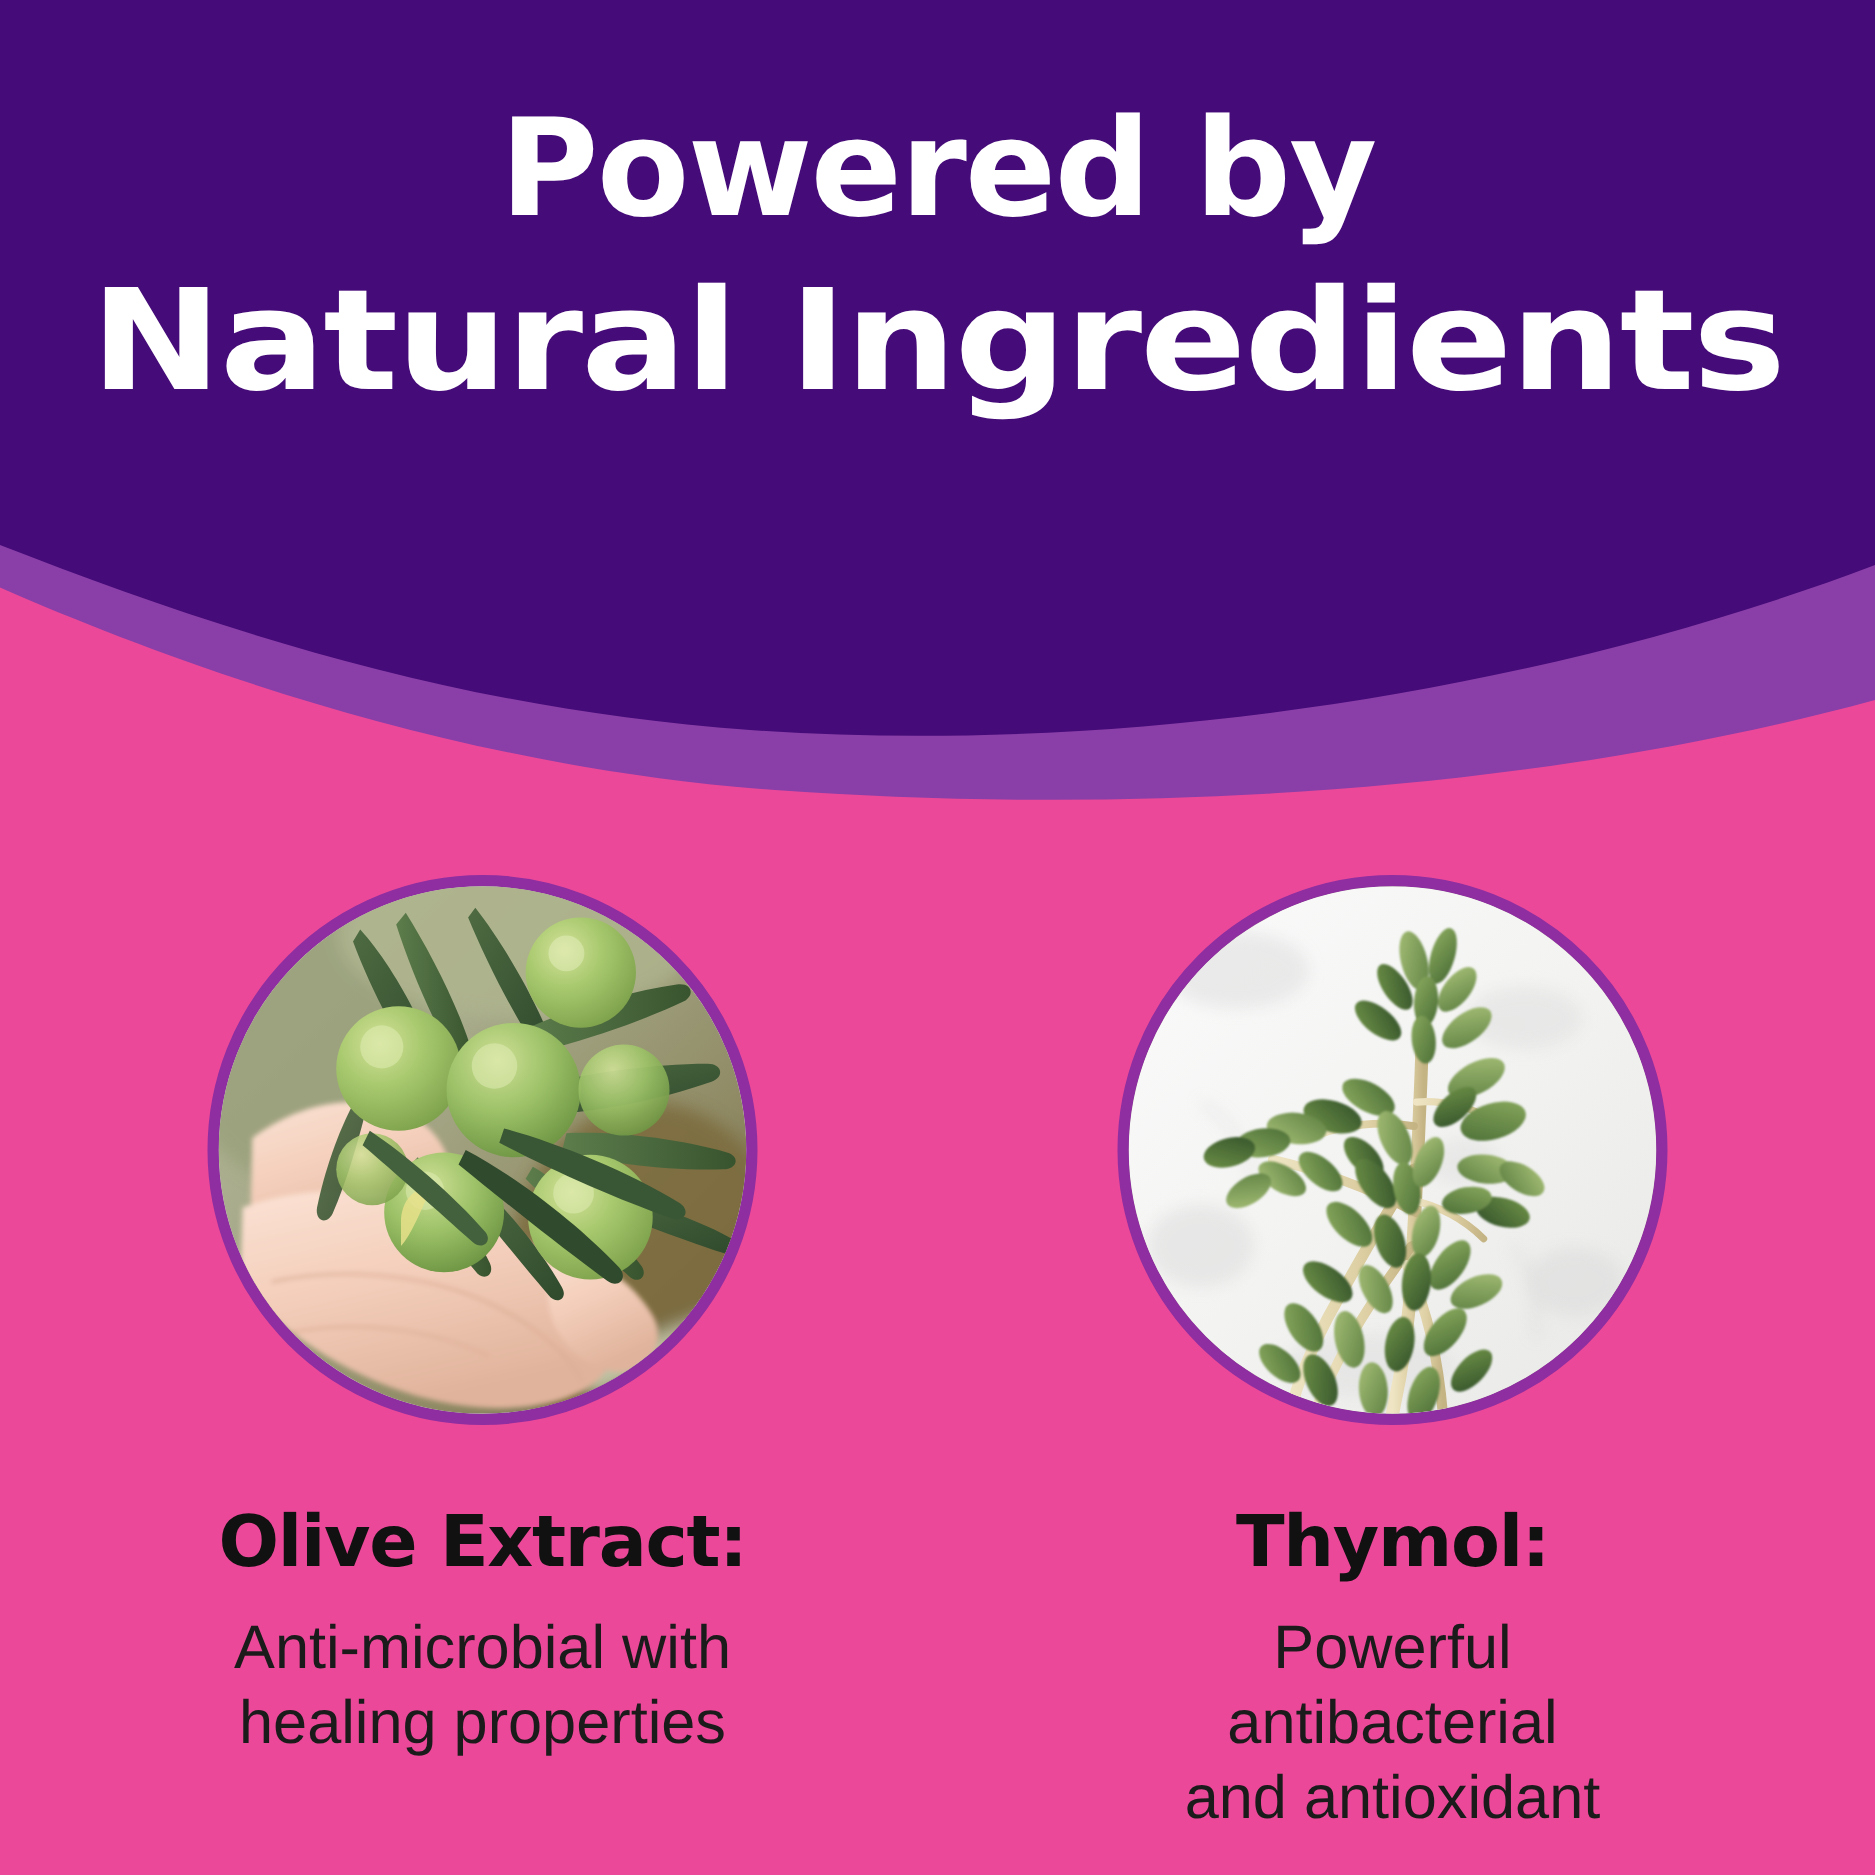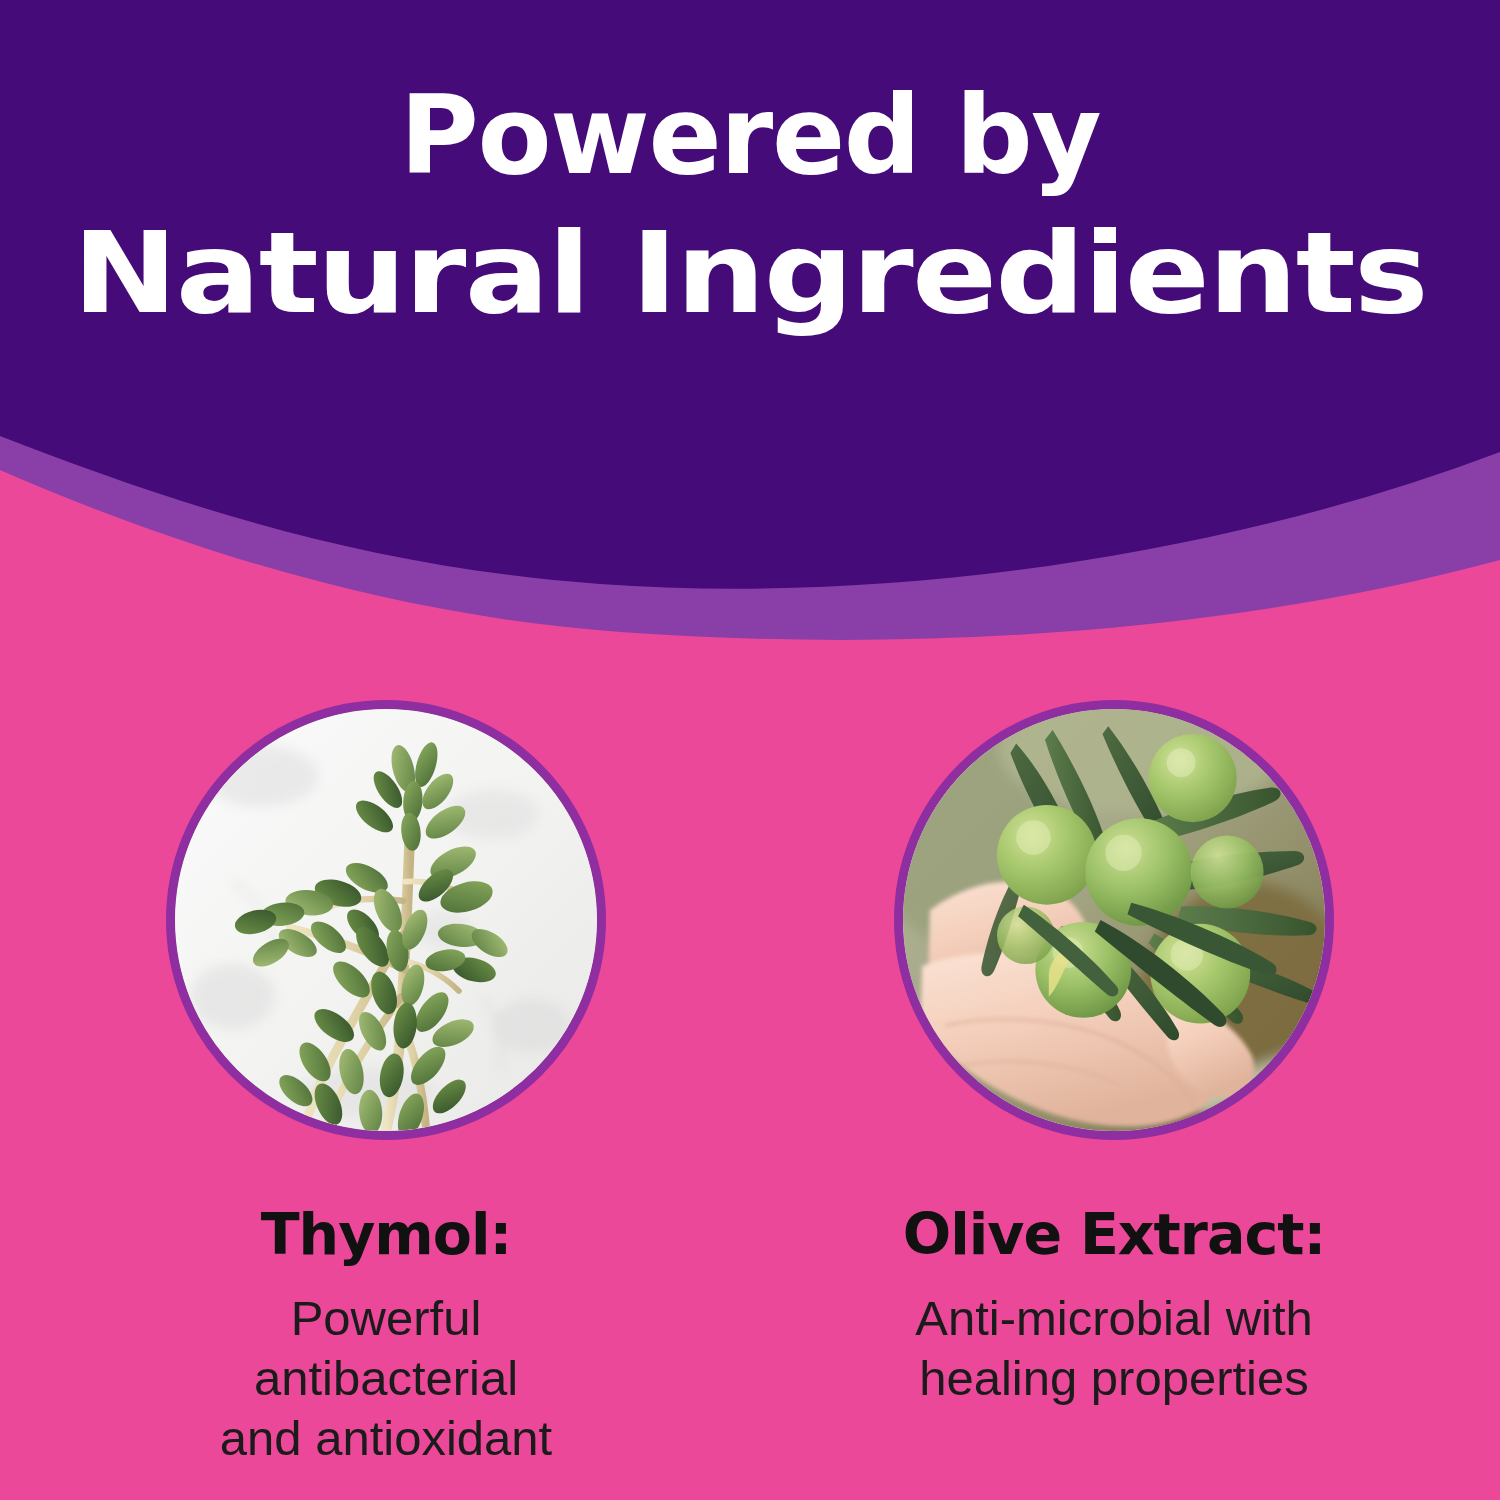--- a/index.html
+++ b/index.html
@@ -141,141 +141,20 @@
       <path fill="#450b78" d="M0,0 L1500,0 L1500,452 C1215,560 880,604 600,584 C360,567 165,500 0,436 Z"></path>
     </svg>
 
     <div class="header-title">
       <div class="title-line title-line-1">Powered by</div>
       <div class="title-line title-line-2">Natural Ingredients</div>
     </div>
   </div>
 
   <div class="cards">
-
-    <div class="card">
-      <div class="photo-ring">
-        <div class="photo-inner">
-          <svg viewBox="0 0 440 440" preserveAspectRatio="xMidYMid slice">
-            <defs>
-              <linearGradient id="marble" x1="0" y1="0" x2="1" y2="1">
-                <stop offset="0%" stop-color="#fbfbfb"></stop>
-                <stop offset="50%" stop-color="#f3f3f2"></stop>
-                <stop offset="100%" stop-color="#e8e8e7"></stop>
-              </linearGradient>
-              <linearGradient id="stem" x1="0" y1="0" x2="1" y2="0">
-                <stop offset="0%" stop-color="#efe5c4"></stop>
-                <stop offset="55%" stop-color="#ded0a4"></stop>
-                <stop offset="100%" stop-color="#c4b383"></stop>
-              </linearGradient>
-              <linearGradient id="lf1" x1="0" y1="0" x2="1" y2="1">
-                <stop offset="0%" stop-color="#8bab5e"></stop>
-                <stop offset="100%" stop-color="#4a6d36"></stop>
-              </linearGradient>
-              <linearGradient id="lf2" x1="0" y1="0" x2="1" y2="1">
-                <stop offset="0%" stop-color="#a7c077"></stop>
-                <stop offset="100%" stop-color="#5d8042"></stop>
-              </linearGradient>
-              <linearGradient id="lf3" x1="0" y1="0" x2="1" y2="1">
-                <stop offset="0%" stop-color="#6f9248"></stop>
-                <stop offset="100%" stop-color="#33522a"></stop>
-              </linearGradient>
-              <filter id="mblur">
-                  <feGaussianBlur stdDeviation="6"></feGaussianBlur>
-                </filter>
-              <filter id="lsoft">
-                  <feGaussianBlur stdDeviation="0.7"></feGaussianBlur>
-                </filter>
-            </defs>
-
-            <rect width="440" height="440" fill="url(#marble)"></rect>
-            <g filter="url(#mblur)" opacity="0.5">
-              <ellipse cx="90" cy="70" rx="60" ry="32" fill="#dcdcdc"></ellipse>
-              <ellipse cx="330" cy="110" rx="48" ry="26" fill="#dedede"></ellipse>
-              <ellipse cx="60" cy="300" rx="44" ry="34" fill="#dadada"></ellipse>
-              <ellipse cx="372" cy="330" rx="40" ry="28" fill="#d9d9d9"></ellipse>
-              <ellipse cx="200" cy="400" rx="70" ry="26" fill="#dedede"></ellipse>
-              <ellipse cx="280" cy="230" rx="30" ry="20" fill="#e0e0e0"></ellipse>
-              <path d="M320,300 C336,320 342,348 340,376" stroke="#cfcfcf" stroke-width="4" fill="none"></path>
-              <path d="M60,180 C86,196 100,220 104,248" stroke="#d2d2d2" stroke-width="3.5" fill="none"></path>
-            </g>
-
-            <g>
-              <path d="M246,96 C244,160 240,250 236,320 C234,366 228,404 220,440" stroke="url(#stem)" stroke-width="11" fill="none" stroke-linecap="round"></path>
-              <path d="M238,236 C214,274 188,320 166,360 C150,390 140,418 134,440" stroke="url(#stem)" stroke-width="9.5" fill="none" stroke-linecap="round"></path>
-              <path d="M236,300 C214,330 190,364 174,398 C164,418 158,430 154,440" stroke="url(#stem)" stroke-width="8" fill="none" stroke-linecap="round"></path>
-              <path d="M232,316 C248,350 258,392 262,440" stroke="url(#stem)" stroke-width="8.5" fill="none" stroke-linecap="round"></path>
-              <path d="M240,272 C204,254 164,238 120,228" stroke="url(#stem)" stroke-width="8" fill="none" stroke-linecap="round"></path>
-              <path d="M238,200 C210,196 180,198 156,208" stroke="url(#stem)" stroke-width="6.5" fill="none" stroke-linecap="round"></path>
-              <path d="M240,180 C262,178 286,184 304,196" stroke="url(#stem)" stroke-width="6" fill="none" stroke-linecap="round"></path>
-              <path d="M236,262 C258,266 280,278 296,294" stroke="url(#stem)" stroke-width="6" fill="none" stroke-linecap="round"></path>
-            </g>
-
-            <g filter="url(#lsoft)">
-
-              <ellipse cx="238" cy="62" rx="11" ry="25" fill="url(#lf2)" transform="rotate(-14 238 62)"></ellipse>
-              <ellipse cx="262" cy="58" rx="10" ry="24" fill="url(#lf1)" transform="rotate(16 262 58)"></ellipse>
-              <ellipse cx="222" cy="84" rx="10" ry="22" fill="url(#lf3)" transform="rotate(-34 222 84)"></ellipse>
-              <ellipse cx="274" cy="86" rx="11" ry="22" fill="url(#lf2)" transform="rotate(38 274 86)"></ellipse>
-              <ellipse cx="248" cy="96" rx="10" ry="21" fill="url(#lf1)" transform="rotate(4 248 96)"></ellipse>
-              <ellipse cx="208" cy="112" rx="11" ry="23" fill="url(#lf3)" transform="rotate(-52 208 112)"></ellipse>
-              <ellipse cx="282" cy="118" rx="12" ry="24" fill="url(#lf2)" transform="rotate(54 282 118)"></ellipse>
-              <ellipse cx="246" cy="128" rx="10" ry="20" fill="url(#lf1)" transform="rotate(-6 246 128)"></ellipse>
-
-              <ellipse cx="290" cy="160" rx="13" ry="26" fill="url(#lf2)" transform="rotate(62 290 160)"></ellipse>
-              <ellipse cx="304" cy="196" rx="15" ry="28" fill="url(#lf1)" transform="rotate(74 304 196)"></ellipse>
-              <ellipse cx="272" cy="184" rx="11" ry="22" fill="url(#lf3)" transform="rotate(48 272 184)"></ellipse>
-              <ellipse cx="298" cy="236" rx="12" ry="24" fill="url(#lf2)" transform="rotate(96 298 236)"></ellipse>
-              <ellipse cx="312" cy="272" rx="12" ry="23" fill="url(#lf3)" transform="rotate(104 312 272)"></ellipse>
-              <ellipse cx="282" cy="262" rx="11" ry="21" fill="url(#lf1)" transform="rotate(80 282 262)"></ellipse>
-              <ellipse cx="328" cy="244" rx="11" ry="21" fill="url(#lf2)" transform="rotate(122 328 244)"></ellipse>
-
-              <ellipse cx="200" cy="176" rx="12" ry="24" fill="url(#lf1)" transform="rotate(-62 200 176)"></ellipse>
-              <ellipse cx="170" cy="192" rx="13" ry="25" fill="url(#lf3)" transform="rotate(-74 170 192)"></ellipse>
-              <ellipse cx="140" cy="202" rx="13" ry="25" fill="url(#lf2)" transform="rotate(-84 140 202)"></ellipse>
-              <ellipse cx="112" cy="214" rx="12" ry="23" fill="url(#lf1)" transform="rotate(-96 112 214)"></ellipse>
-              <ellipse cx="84" cy="222" rx="12" ry="22" fill="url(#lf3)" transform="rotate(-104 84 222)"></ellipse>
-              <ellipse cx="128" cy="244" rx="11" ry="22" fill="url(#lf2)" transform="rotate(-60 128 244)"></ellipse>
-              <ellipse cx="160" cy="238" rx="11" ry="22" fill="url(#lf1)" transform="rotate(-50 160 238)"></ellipse>
-              <ellipse cx="196" cy="226" rx="11" ry="21" fill="url(#lf3)" transform="rotate(-44 196 226)"></ellipse>
-              <ellipse cx="100" cy="254" rx="11" ry="21" fill="url(#lf2)" transform="rotate(-122 100 254)"></ellipse>
-
-              <ellipse cx="222" cy="210" rx="12" ry="24" fill="url(#lf2)" transform="rotate(-24 222 210)"></ellipse>
-              <ellipse cx="206" cy="248" rx="12" ry="24" fill="url(#lf3)" transform="rotate(-36 206 248)"></ellipse>
-              <ellipse cx="232" cy="252" rx="11" ry="22" fill="url(#lf1)" transform="rotate(-10 232 252)"></ellipse>
-              <ellipse cx="250" cy="230" rx="11" ry="22" fill="url(#lf2)" transform="rotate(22 250 230)"></ellipse>
-              <ellipse cx="184" cy="282" rx="12" ry="24" fill="url(#lf1)" transform="rotate(-46 184 282)"></ellipse>
-              <ellipse cx="218" cy="296" rx="12" ry="23" fill="url(#lf3)" transform="rotate(-18 218 296)"></ellipse>
-              <ellipse cx="248" cy="288" rx="11" ry="22" fill="url(#lf2)" transform="rotate(14 248 288)"></ellipse>
-              <ellipse cx="268" cy="316" rx="12" ry="24" fill="url(#lf1)" transform="rotate(36 268 316)"></ellipse>
-              <ellipse cx="240" cy="330" rx="12" ry="24" fill="url(#lf3)" transform="rotate(6 240 330)"></ellipse>
-              <ellipse cx="206" cy="336" rx="11" ry="22" fill="url(#lf2)" transform="rotate(-28 206 336)"></ellipse>
-
-              <ellipse cx="166" cy="330" rx="12" ry="24" fill="url(#lf3)" transform="rotate(-54 166 330)"></ellipse>
-              <ellipse cx="146" cy="368" rx="12" ry="23" fill="url(#lf1)" transform="rotate(-34 146 368)"></ellipse>
-              <ellipse cx="184" cy="378" rx="12" ry="24" fill="url(#lf2)" transform="rotate(-12 184 378)"></ellipse>
-              <ellipse cx="226" cy="382" rx="12" ry="23" fill="url(#lf3)" transform="rotate(10 226 382)"></ellipse>
-              <ellipse cx="264" cy="372" rx="12" ry="24" fill="url(#lf1)" transform="rotate(40 264 372)"></ellipse>
-              <ellipse cx="290" cy="338" rx="12" ry="23" fill="url(#lf2)" transform="rotate(66 290 338)"></ellipse>
-              <ellipse cx="160" cy="412" rx="12" ry="23" fill="url(#lf3)" transform="rotate(-24 160 412)"></ellipse>
-              <ellipse cx="204" cy="420" rx="12" ry="23" fill="url(#lf2)" transform="rotate(-4 204 420)"></ellipse>
-              <ellipse cx="246" cy="424" rx="12" ry="24" fill="url(#lf1)" transform="rotate(18 246 424)"></ellipse>
-              <ellipse cx="286" cy="404" rx="11" ry="22" fill="url(#lf3)" transform="rotate(44 286 404)"></ellipse>
-              <ellipse cx="126" cy="398" rx="11" ry="21" fill="url(#lf1)" transform="rotate(-48 126 398)"></ellipse>
-            </g>
-          </svg>
-        </div>
-      </div>
-
-      <div class="card-heading">Thymol:</div>
-      <div class="card-desc">
-        <span class="l1">Powerful antibacterial</span>
-        <span class="l2">and antioxidant</span>
-      </div>
-    </div>
 
     <div class="card">
       <div class="photo-ring">
         <div class="photo-inner">
           <svg viewBox="0 0 440 440" preserveAspectRatio="xMidYMid slice">
             <defs>
               <linearGradient id="oliveBg" x1="0" y1="0" x2="1" y2="1">
                 <stop offset="0%" stop-color="#b9bd9b"></stop>
                 <stop offset="35%" stop-color="#a8ab8b"></stop>
                 <stop offset="70%" stop-color="#8f8a64"></stop>
@@ -373,14 +252,135 @@
         </div>
       </div>
 
       <div class="card-heading">Olive Extract:</div>
       <div class="card-desc">
         <span class="l1">Anti-microbial with</span>
         <span class="l2">healing properties</span>
       </div>
     </div>
 
+    <div class="card">
+      <div class="photo-ring">
+        <div class="photo-inner">
+          <svg viewBox="0 0 440 440" preserveAspectRatio="xMidYMid slice">
+            <defs>
+              <linearGradient id="marble" x1="0" y1="0" x2="1" y2="1">
+                <stop offset="0%" stop-color="#fbfbfb"></stop>
+                <stop offset="50%" stop-color="#f3f3f2"></stop>
+                <stop offset="100%" stop-color="#e8e8e7"></stop>
+              </linearGradient>
+              <linearGradient id="stem" x1="0" y1="0" x2="1" y2="0">
+                <stop offset="0%" stop-color="#efe5c4"></stop>
+                <stop offset="55%" stop-color="#ded0a4"></stop>
+                <stop offset="100%" stop-color="#c4b383"></stop>
+              </linearGradient>
+              <linearGradient id="lf1" x1="0" y1="0" x2="1" y2="1">
+                <stop offset="0%" stop-color="#8bab5e"></stop>
+                <stop offset="100%" stop-color="#4a6d36"></stop>
+              </linearGradient>
+              <linearGradient id="lf2" x1="0" y1="0" x2="1" y2="1">
+                <stop offset="0%" stop-color="#a7c077"></stop>
+                <stop offset="100%" stop-color="#5d8042"></stop>
+              </linearGradient>
+              <linearGradient id="lf3" x1="0" y1="0" x2="1" y2="1">
+                <stop offset="0%" stop-color="#6f9248"></stop>
+                <stop offset="100%" stop-color="#33522a"></stop>
+              </linearGradient>
+              <filter id="mblur">
+                  <feGaussianBlur stdDeviation="6"></feGaussianBlur>
+                </filter>
+              <filter id="lsoft">
+                  <feGaussianBlur stdDeviation="0.7"></feGaussianBlur>
+                </filter>
+            </defs>
+
+            <rect width="440" height="440" fill="url(#marble)"></rect>
+            <g filter="url(#mblur)" opacity="0.5">
+              <ellipse cx="90" cy="70" rx="60" ry="32" fill="#dcdcdc"></ellipse>
+              <ellipse cx="330" cy="110" rx="48" ry="26" fill="#dedede"></ellipse>
+              <ellipse cx="60" cy="300" rx="44" ry="34" fill="#dadada"></ellipse>
+              <ellipse cx="372" cy="330" rx="40" ry="28" fill="#d9d9d9"></ellipse>
+              <ellipse cx="200" cy="400" rx="70" ry="26" fill="#dedede"></ellipse>
+              <ellipse cx="280" cy="230" rx="30" ry="20" fill="#e0e0e0"></ellipse>
+              <path d="M320,300 C336,320 342,348 340,376" stroke="#cfcfcf" stroke-width="4" fill="none"></path>
+              <path d="M60,180 C86,196 100,220 104,248" stroke="#d2d2d2" stroke-width="3.5" fill="none"></path>
+            </g>
+
+            <g>
+              <path d="M246,96 C244,160 240,250 236,320 C234,366 228,404 220,440" stroke="url(#stem)" stroke-width="11" fill="none" stroke-linecap="round"></path>
+              <path d="M238,236 C214,274 188,320 166,360 C150,390 140,418 134,440" stroke="url(#stem)" stroke-width="9.5" fill="none" stroke-linecap="round"></path>
+              <path d="M236,300 C214,330 190,364 174,398 C164,418 158,430 154,440" stroke="url(#stem)" stroke-width="8" fill="none" stroke-linecap="round"></path>
+              <path d="M232,316 C248,350 258,392 262,440" stroke="url(#stem)" stroke-width="8.5" fill="none" stroke-linecap="round"></path>
+              <path d="M240,272 C204,254 164,238 120,228" stroke="url(#stem)" stroke-width="8" fill="none" stroke-linecap="round"></path>
+              <path d="M238,200 C210,196 180,198 156,208" stroke="url(#stem)" stroke-width="6.5" fill="none" stroke-linecap="round"></path>
+              <path d="M240,180 C262,178 286,184 304,196" stroke="url(#stem)" stroke-width="6" fill="none" stroke-linecap="round"></path>
+              <path d="M236,262 C258,266 280,278 296,294" stroke="url(#stem)" stroke-width="6" fill="none" stroke-linecap="round"></path>
+            </g>
+
+            <g filter="url(#lsoft)">
+
+              <ellipse cx="238" cy="62" rx="11" ry="25" fill="url(#lf2)" transform="rotate(-14 238 62)"></ellipse>
+              <ellipse cx="262" cy="58" rx="10" ry="24" fill="url(#lf1)" transform="rotate(16 262 58)"></ellipse>
+              <ellipse cx="222" cy="84" rx="10" ry="22" fill="url(#lf3)" transform="rotate(-34 222 84)"></ellipse>
+              <ellipse cx="274" cy="86" rx="11" ry="22" fill="url(#lf2)" transform="rotate(38 274 86)"></ellipse>
+              <ellipse cx="248" cy="96" rx="10" ry="21" fill="url(#lf1)" transform="rotate(4 248 96)"></ellipse>
+              <ellipse cx="208" cy="112" rx="11" ry="23" fill="url(#lf3)" transform="rotate(-52 208 112)"></ellipse>
+              <ellipse cx="282" cy="118" rx="12" ry="24" fill="url(#lf2)" transform="rotate(54 282 118)"></ellipse>
+              <ellipse cx="246" cy="128" rx="10" ry="20" fill="url(#lf1)" transform="rotate(-6 246 128)"></ellipse>
+
+              <ellipse cx="290" cy="160" rx="13" ry="26" fill="url(#lf2)" transform="rotate(62 290 160)"></ellipse>
+              <ellipse cx="304" cy="196" rx="15" ry="28" fill="url(#lf1)" transform="rotate(74 304 196)"></ellipse>
+              <ellipse cx="272" cy="184" rx="11" ry="22" fill="url(#lf3)" transform="rotate(48 272 184)"></ellipse>
+              <ellipse cx="298" cy="236" rx="12" ry="24" fill="url(#lf2)" transform="rotate(96 298 236)"></ellipse>
+              <ellipse cx="312" cy="272" rx="12" ry="23" fill="url(#lf3)" transform="rotate(104 312 272)"></ellipse>
+              <ellipse cx="282" cy="262" rx="11" ry="21" fill="url(#lf1)" transform="rotate(80 282 262)"></ellipse>
+              <ellipse cx="328" cy="244" rx="11" ry="21" fill="url(#lf2)" transform="rotate(122 328 244)"></ellipse>
+
+              <ellipse cx="200" cy="176" rx="12" ry="24" fill="url(#lf1)" transform="rotate(-62 200 176)"></ellipse>
+              <ellipse cx="170" cy="192" rx="13" ry="25" fill="url(#lf3)" transform="rotate(-74 170 192)"></ellipse>
+              <ellipse cx="140" cy="202" rx="13" ry="25" fill="url(#lf2)" transform="rotate(-84 140 202)"></ellipse>
+              <ellipse cx="112" cy="214" rx="12" ry="23" fill="url(#lf1)" transform="rotate(-96 112 214)"></ellipse>
+              <ellipse cx="84" cy="222" rx="12" ry="22" fill="url(#lf3)" transform="rotate(-104 84 222)"></ellipse>
+              <ellipse cx="128" cy="244" rx="11" ry="22" fill="url(#lf2)" transform="rotate(-60 128 244)"></ellipse>
+              <ellipse cx="160" cy="238" rx="11" ry="22" fill="url(#lf1)" transform="rotate(-50 160 238)"></ellipse>
+              <ellipse cx="196" cy="226" rx="11" ry="21" fill="url(#lf3)" transform="rotate(-44 196 226)"></ellipse>
+              <ellipse cx="100" cy="254" rx="11" ry="21" fill="url(#lf2)" transform="rotate(-122 100 254)"></ellipse>
+
+              <ellipse cx="222" cy="210" rx="12" ry="24" fill="url(#lf2)" transform="rotate(-24 222 210)"></ellipse>
+              <ellipse cx="206" cy="248" rx="12" ry="24" fill="url(#lf3)" transform="rotate(-36 206 248)"></ellipse>
+              <ellipse cx="232" cy="252" rx="11" ry="22" fill="url(#lf1)" transform="rotate(-10 232 252)"></ellipse>
+              <ellipse cx="250" cy="230" rx="11" ry="22" fill="url(#lf2)" transform="rotate(22 250 230)"></ellipse>
+              <ellipse cx="184" cy="282" rx="12" ry="24" fill="url(#lf1)" transform="rotate(-46 184 282)"></ellipse>
+              <ellipse cx="218" cy="296" rx="12" ry="23" fill="url(#lf3)" transform="rotate(-18 218 296)"></ellipse>
+              <ellipse cx="248" cy="288" rx="11" ry="22" fill="url(#lf2)" transform="rotate(14 248 288)"></ellipse>
+              <ellipse cx="268" cy="316" rx="12" ry="24" fill="url(#lf1)" transform="rotate(36 268 316)"></ellipse>
+              <ellipse cx="240" cy="330" rx="12" ry="24" fill="url(#lf3)" transform="rotate(6 240 330)"></ellipse>
+              <ellipse cx="206" cy="336" rx="11" ry="22" fill="url(#lf2)" transform="rotate(-28 206 336)"></ellipse>
+
+              <ellipse cx="166" cy="330" rx="12" ry="24" fill="url(#lf3)" transform="rotate(-54 166 330)"></ellipse>
+              <ellipse cx="146" cy="368" rx="12" ry="23" fill="url(#lf1)" transform="rotate(-34 146 368)"></ellipse>
+              <ellipse cx="184" cy="378" rx="12" ry="24" fill="url(#lf2)" transform="rotate(-12 184 378)"></ellipse>
+              <ellipse cx="226" cy="382" rx="12" ry="23" fill="url(#lf3)" transform="rotate(10 226 382)"></ellipse>
+              <ellipse cx="264" cy="372" rx="12" ry="24" fill="url(#lf1)" transform="rotate(40 264 372)"></ellipse>
+              <ellipse cx="290" cy="338" rx="12" ry="23" fill="url(#lf2)" transform="rotate(66 290 338)"></ellipse>
+              <ellipse cx="160" cy="412" rx="12" ry="23" fill="url(#lf3)" transform="rotate(-24 160 412)"></ellipse>
+              <ellipse cx="204" cy="420" rx="12" ry="23" fill="url(#lf2)" transform="rotate(-4 204 420)"></ellipse>
+              <ellipse cx="246" cy="424" rx="12" ry="24" fill="url(#lf1)" transform="rotate(18 246 424)"></ellipse>
+              <ellipse cx="286" cy="404" rx="11" ry="22" fill="url(#lf3)" transform="rotate(44 286 404)"></ellipse>
+              <ellipse cx="126" cy="398" rx="11" ry="21" fill="url(#lf1)" transform="rotate(-48 126 398)"></ellipse>
+            </g>
+          </svg>
+        </div>
+      </div>
+
+      <div class="card-heading">Thymol:</div>
+      <div class="card-desc">
+        <span class="l1">Powerful antibacterial</span>
+        <span class="l2">and antioxidant</span>
+      </div>
+    </div>
+
   </div>
 </div>
 
 </body></html>

